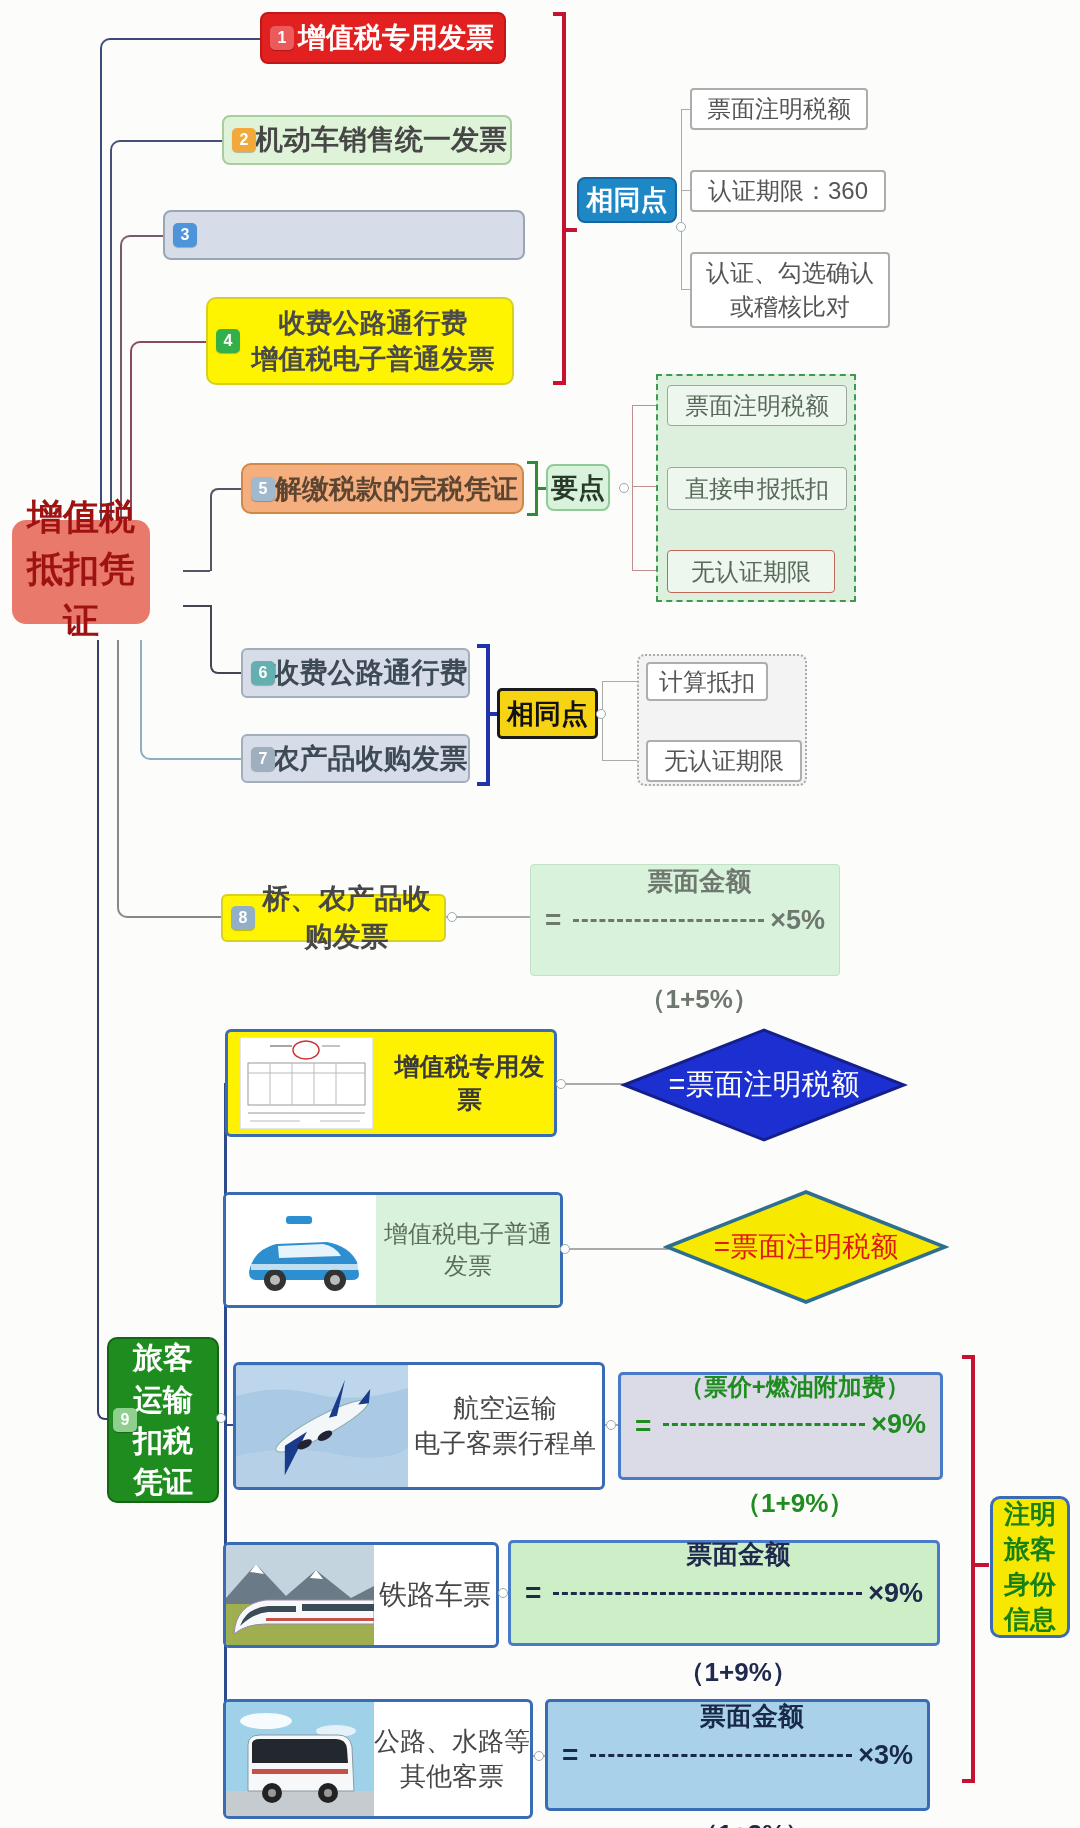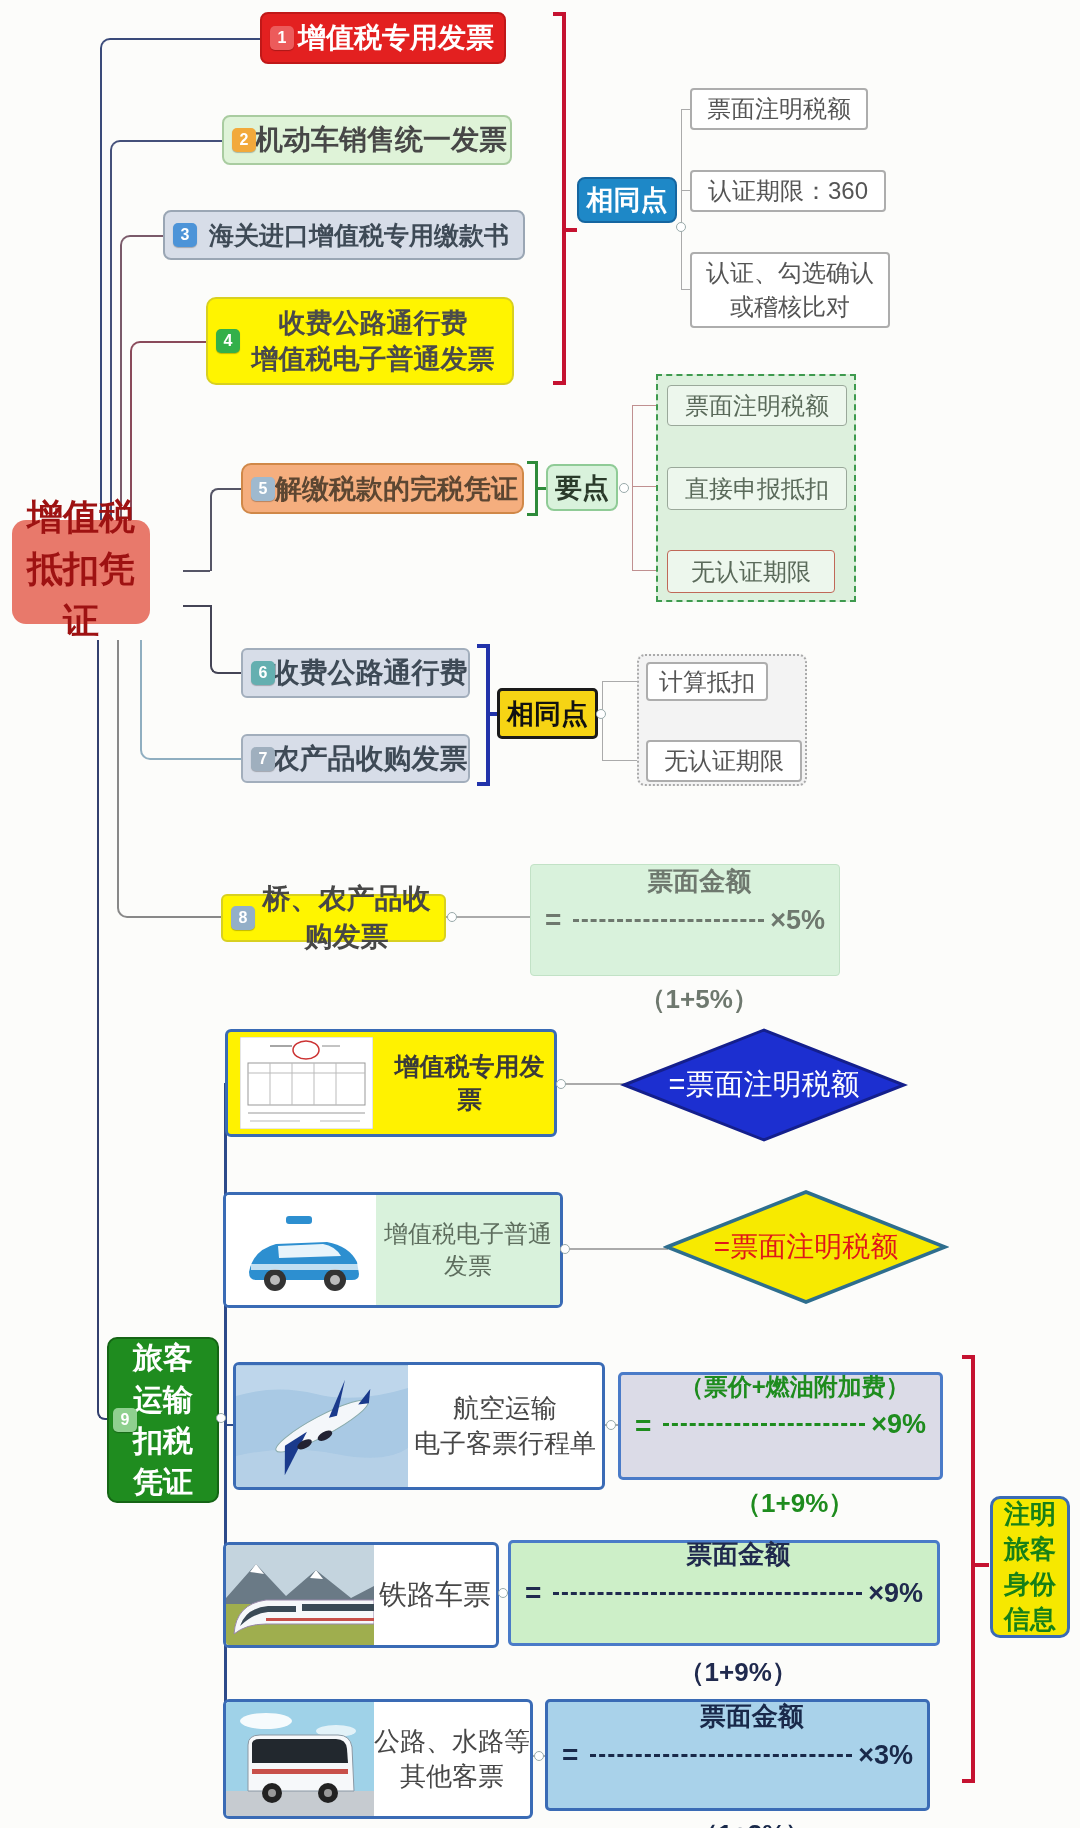--- a/index.html
+++ b/index.html
@@ -113,21 +113,20 @@
   <div class="abs node item1" style="left:260px;top:12px;width:246px;height:52px;padding-left:26px;">
     <span class="badge b1">1</span>
     <span>增值税专用发票</span>
   </div>
   <div class="abs node item2" style="left:222px;top:115px;width:290px;height:50px;padding-left:28px;">
     <span class="badge b2">2</span>
     <span>机动车销售统一发票</span>
   </div>
   <div class="abs node item3" style="left:163px;top:210px;width:362px;height:50px;padding-left:30px;">
     <span class="badge b3">3</span>
-    <span>海关进口增值税专用缴款书</span>
   </div>
   <div class="abs node item4 pre" style="left:206px;top:297px;width:308px;height:88px;padding-left:26px;">
     <span class="badge b4">4</span>
     <span class="pre">收费公路通行费
 增值税电子普通发票</span>
   </div>
   <div class="abs node item5" style="left:241px;top:463px;width:283px;height:51px;padding-left:28px;">
     <span class="badge b5">5</span>
     <span>解缴税款的完税凭证</span>
   </div>
@@ -143,21 +142,21 @@
     <span class="badge b8">8</span>
     <span>桥、农产品收购发票</span>
   </div>
 
   <div class="abs node hdrblue" style="left:577px;top:177px;width:100px;height:46px;">相同点</div>
   <div class="abs node whitebox" style="left:690px;top:88px;width:178px;height:42px;">票面注明税额</div>
   <div class="abs node whitebox" style="left:690px;top:170px;width:196px;height:42px;">认证期限：360</div>
   <div class="abs node whitebox pre" style="left:690px;top:252px;width:200px;height:76px;">认证、勾选确认
 或稽核比对</div>
 
-  <div class="abs node hdrgreen" style="left:546px;top:464px;width:72px;height:47px;">要点</div>
+  <div class="abs node hdrgreen" style="left:546px;top:464px;width:64px;height:47px;">要点</div>
   <div class="abs" style="left:656px;top:374px;width:200px;height:228px;background:#DDF0DD;border:2.5px dashed #3E9A4E;z-index:1;"></div>
   <div class="abs node greenitem" style="left:667px;top:385px;width:180px;height:41px;">票面注明税额</div>
   <div class="abs node greenitem" style="left:667px;top:467px;width:180px;height:43px;font-family:Liberation Serif, serif;">直接申报抵扣</div>
   <div class="abs node greenitem" style="left:667px;top:550px;width:168px;height:43px;border-color:#C06858;">无认证期限</div>
 
   <div class="abs node hdryellow" style="left:497px;top:688px;width:101px;height:51px;">相同点</div>
   <div class="abs" style="left:637px;top:654px;width:170px;height:132px;background:#F3F3F3;border:2px dotted #AAA;border-radius:8px;z-index:1;"></div>
   <div class="abs node whitebox" style="left:646px;top:662px;width:122px;height:39px;">计算抵扣</div>
   <div class="abs node whitebox" style="left:646px;top:740px;width:156px;height:42px;">无认证期限</div>
 

